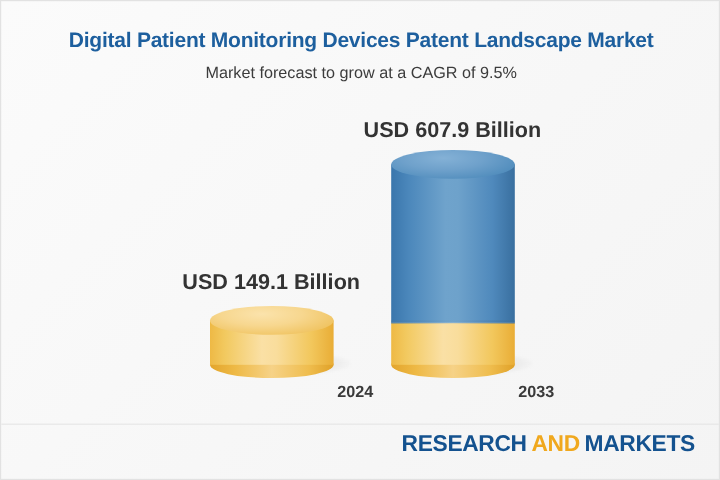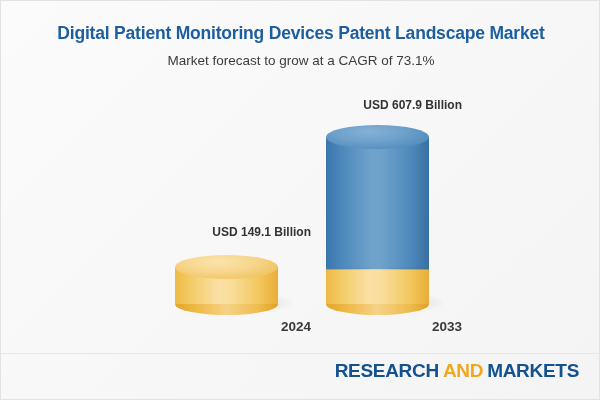--- a/index.html
+++ b/index.html
@@ -63,22 +63,22 @@
     width: 170px;
     text-align: center;
   }
   .bar-group.g2024 { left: 140px; }
   .bar-group.g2032 { left: 291px; }
 
   .value-label {
     position: absolute;
     left: 0;
     width: 170px;
-    text-align: right;
-    font-size: 12px;
+    text-align: center;
+    font-size: 18px;
     font-weight: bold;
     color: #333333;
     white-space: nowrap;
   }
   .g2024 .value-label { top: 224px; }
   .g2032 .value-label { top: 97px; }
 
   .year-label {
     position: absolute;
     left: 0;
@@ -209,21 +209,21 @@
     white-space: nowrap;
   }
 </style>
 </head>
 <body>
 
 <div class="card">
 
   <div class="header">
     <div class="chart-title">Digital Patient Monitoring Devices Patent Landscape Market</div>
-    <div class="chart-subtitle">Market forecast to grow at a CAGR of 73.1%</div>
+    <div class="chart-subtitle">Market forecast to grow at a CAGR of 9.5%</div>
   </div>
 
   <div class="plot">
 
     <div class="bar-group g2024">
       <div class="value-label">USD 149.1 Billion</div>
 
       <div class="cyl-shadow"></div>
 
       <div class="foot foot-yellow" style="top:292px;"></div>

